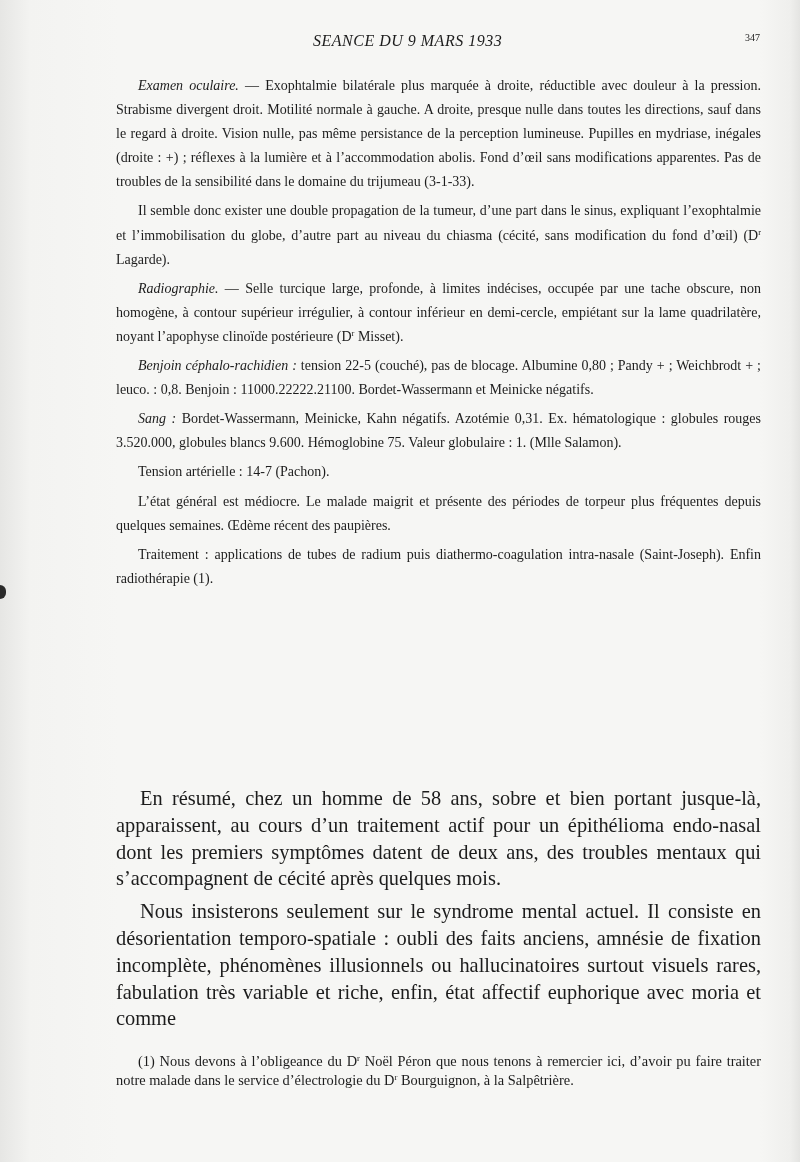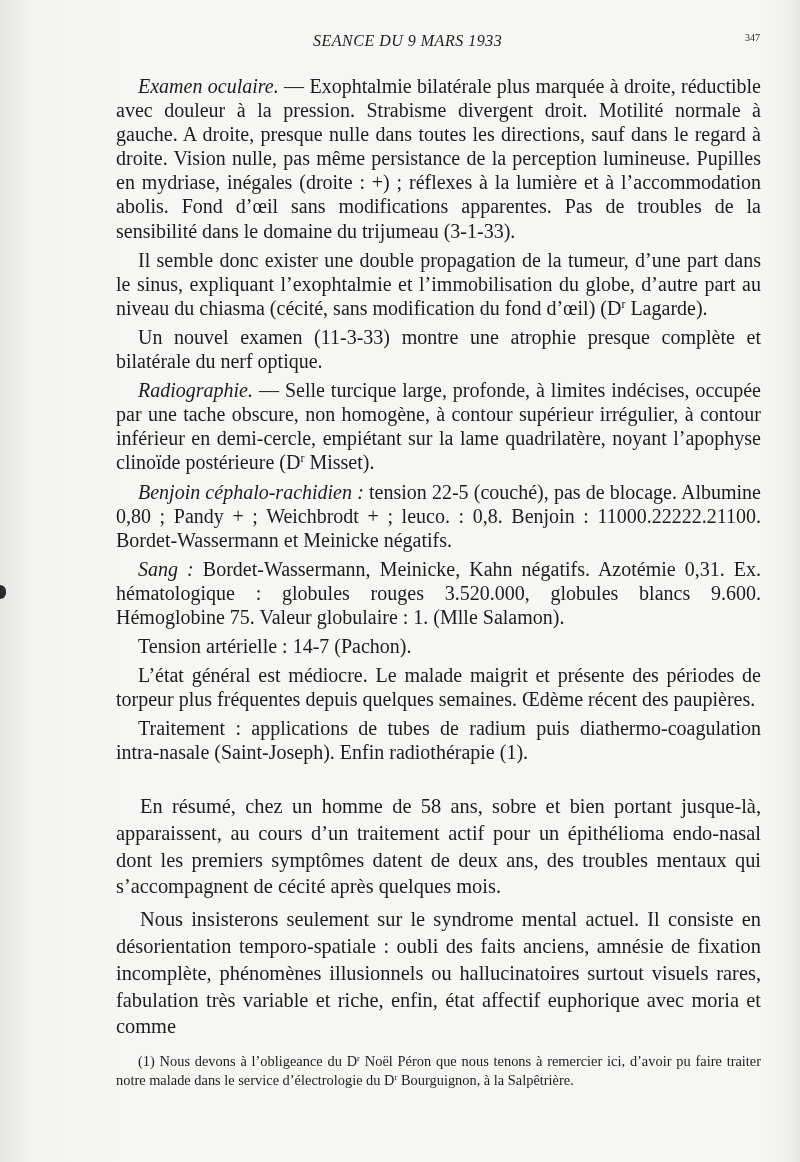--- a/index.html
+++ b/index.html
@@ -24,28 +24,28 @@
   }
   .running-title {
     position: absolute; left: 313px; top: 0;
     font-style: italic; letter-spacing: 0.5px;
   }
   .page-number {
     position: absolute; right: 40px; top: 0; font-size: 10px;
   }
   .body-text {
     position: absolute; left: 116px; width: 645px;
-    font-size: 20px; line-height: 24.1px;
+    font-size: 14px; line-height: 24.1px;
     text-align: justify;
   }
   .body-text p { margin: 0 0 5px 0; text-indent: 22px; }
   .body-text em { font-style: italic; }
   .small-block { top: 74px; }
   .large-block {
-    top: 785px; font-size: 20.4px; line-height: 26.8px; margin-top: 8px;
+    top: 785px; font-size: 20.4px; line-height: 26.8px;
   }
   .large-block p { margin: 0 0 6px 0; text-indent: 24px; }
   .footnote {
     position: absolute; left: 116px; top: 1052px; width: 645px;
     font-size: 14.4px; line-height: 18.6px; text-align: justify;
   }
   .footnote p { margin: 0; text-indent: 22px; }
   sup { font-size: 0.6em; vertical-align: 0.55em; line-height: 0; }
 </style>
 </head>
@@ -57,21 +57,20 @@
   <div class="header">
     <span class="running-title">SEANCE DU 9 MARS 1933</span>
     <span class="page-number">347</span>
   </div>
 
   <div class="body-text small-block">
     <p><em>Examen oculaire.</em><span> — Exophtalmie bilatérale plus marquée à droite, réductible avec douleur à la pression. Strabisme divergent droit. Motilité normale à gauche. A droite, presque nulle dans toutes les directions, sauf dans le regard à droite. Vision nulle, pas même persistance de la perception lumineuse. Pupilles en mydriase, inégales (droite : +) ; réflexes à la lumière et à l’accommodation abolis. Fond d’œil sans modifications apparentes. Pas de troubles de la sensibilité dans le domaine du trijumeau (3-1-33).</span></p>
 
     <p><span>Il semble donc exister une double propagation de la tumeur, d’une part dans le sinus, expliquant l’exophtalmie et l’immobilisation du globe, d’autre part au niveau du chiasma (cécité, sans modification du fond d’œil) (D</span><sup>r</sup><span> Lagarde).</span></p>
 
-    <p>Un nouvel examen (11-3-33) montre une atrophie presque complète et bilatérale du nerf optique.</p>
 
     <p><em>Radiographie.</em><span> — Selle turcique large, profonde, à limites indécises, occupée par une tache obscure, non homogène, à contour supérieur irrégulier, à contour inférieur en demi-cercle, empiétant sur la lame quadrilatère, noyant l’apophyse clinoïde postérieure (D</span><sup>r</sup><span> Misset).</span></p>
 
     <p><em>Benjoin céphalo-rachidien :</em><span> tension 22-5 (couché), pas de blocage. Albumine 0,80 ; Pandy + ; Weichbrodt + ; leuco. : 0,8. Benjoin : 11000.22222.21100. Bordet-Wassermann et Meinicke négatifs.</span></p>
 
     <p><em>Sang :</em><span> Bordet-Wassermann, Meinicke, Kahn négatifs. Azotémie 0,31. Ex. hématologique : globules rouges 3.520.000, globules blancs 9.600. Hémoglobine 75. Valeur globulaire : 1. (Mlle Salamon).</span></p>
 
     <p>Tension artérielle : 14-7 (Pachon).</p>
     <p>L’état général est médiocre. Le malade maigrit et présente des périodes de torpeur plus fréquentes depuis quelques semaines. Œdème récent des paupières.</p>
     <p>Traitement : applications de tubes de radium puis diathermo-coagulation intra-nasale (Saint-Joseph). Enfin radiothérapie (1).</p>

